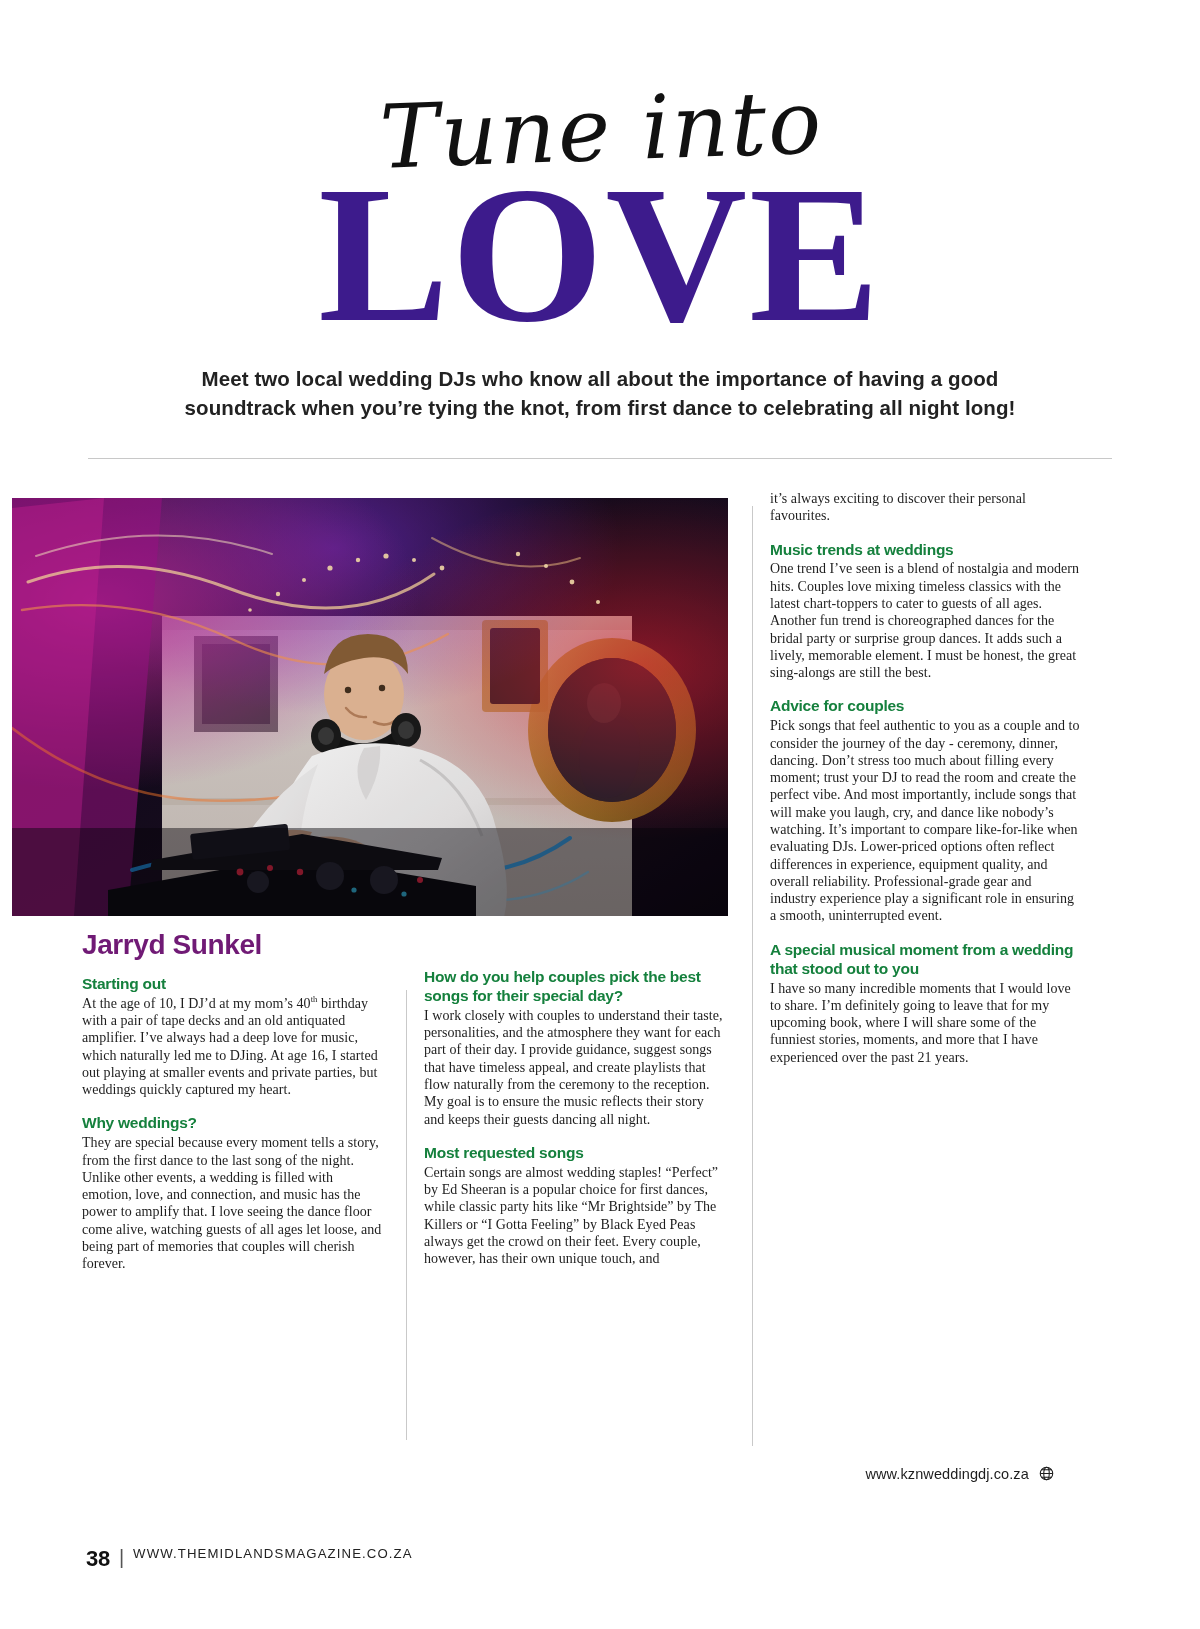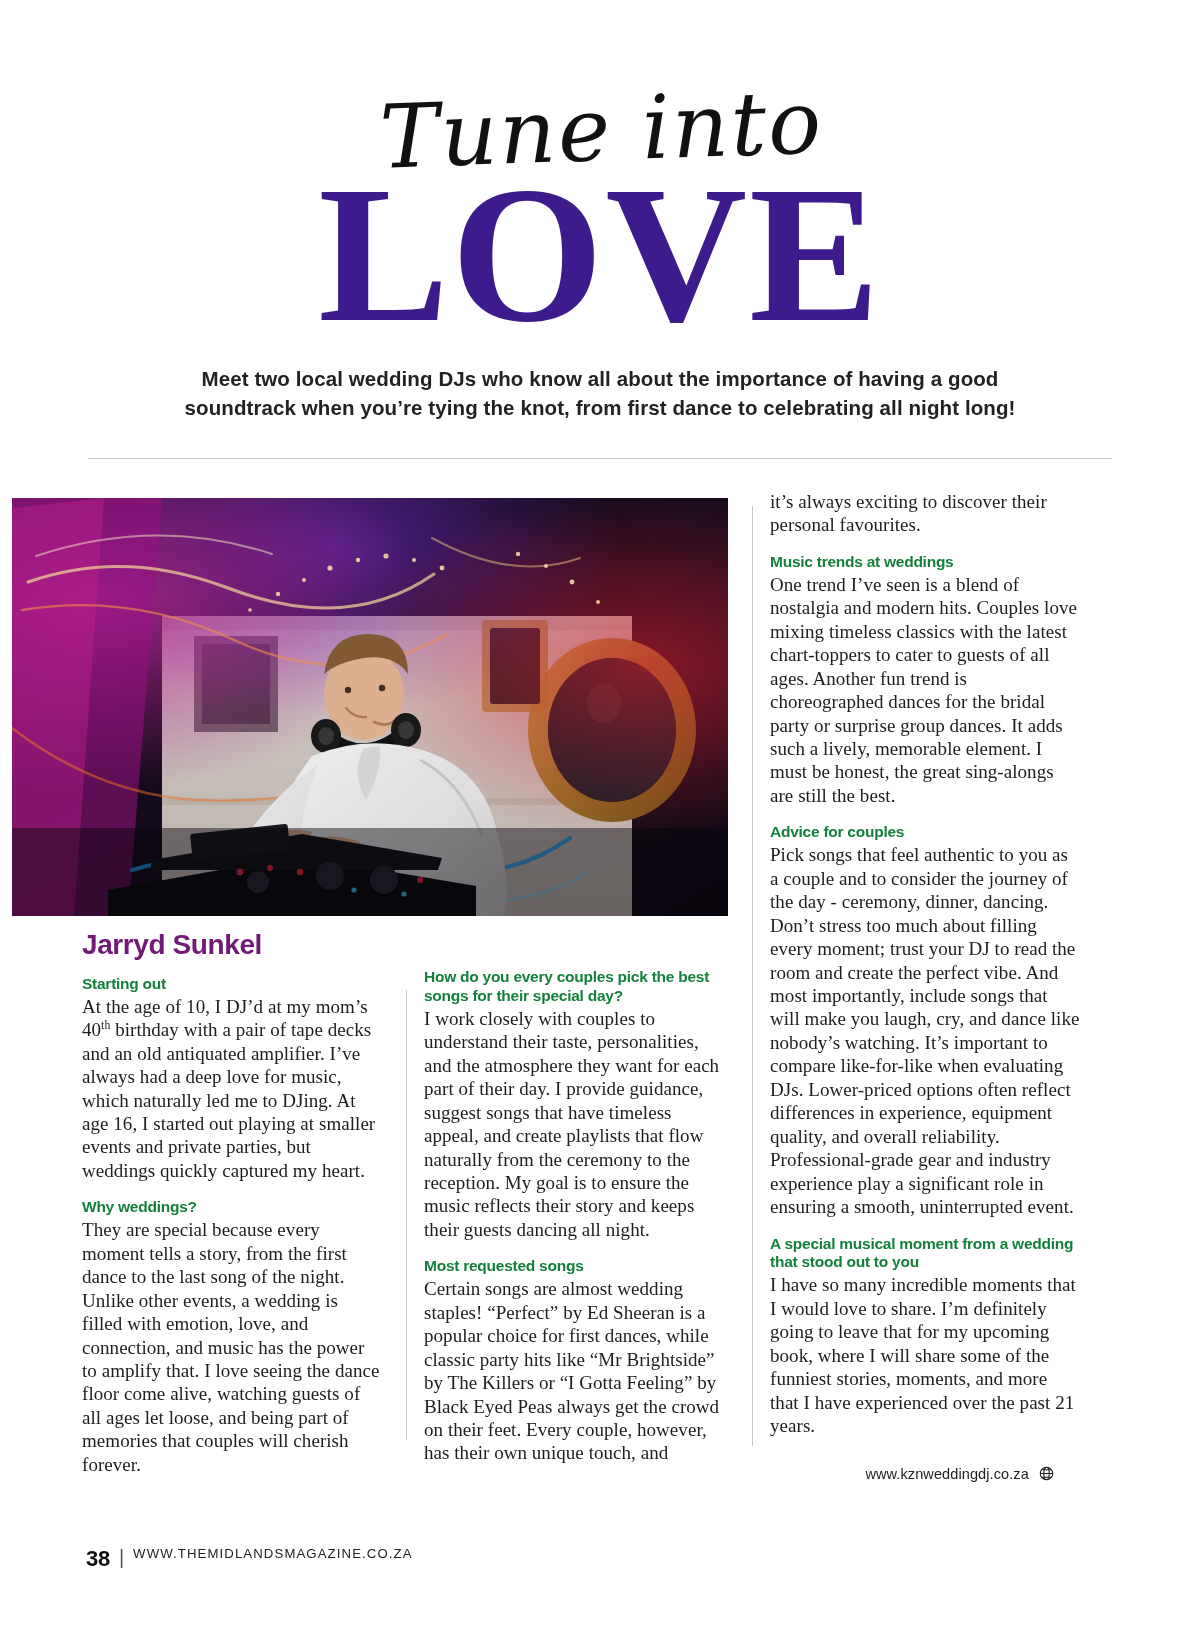--- a/index.html
+++ b/index.html
@@ -109,21 +109,21 @@
     font-family: "Liberation Sans", sans-serif;
     font-weight: 700;
     font-size: 15.5px;
     line-height: 1.22;
     color: #15803d;
     letter-spacing: -0.25px;
     margin: 0 0 1px 0;
   }
   .body-txt {
     font-family: "Liberation Serif", serif;
-    font-size: 19px;
+    font-size: 14px;
     line-height: 1.235;
     color: #1d1d1d;
     margin: 0 0 16px 0;
     letter-spacing: 0.05px;
   }
   .body-txt:last-child { margin-bottom: 0; }
   .blk { margin-bottom: 16px; }
   .blk:last-child { margin-bottom: 0; }
   sup { font-size: 0.62em; vertical-align: super; line-height: 0; }
 
@@ -331,21 +331,21 @@
     </div>
 
     <div class="blk">
       <h3 class="sub">Why weddings?</h3>
       <p class="body-txt">They are special because every moment tells a story, from the first dance to the last song of the night. Unlike other events, a wedding is filled with emotion, love, and connection, and music has the power to amplify that. I love seeing the dance floor come alive, watching guests of all ages let loose, and being part of memories that couples will cherish forever.</p>
     </div>
   </div>
 
   <div class="col col-2">
     <div class="blk">
-      <h3 class="sub">How do you every couples pick the best songs for their special day?</h3>
+      <h3 class="sub">How do you help couples pick the best songs for their special day?</h3>
       <p class="body-txt">I work closely with couples to understand their taste, personalities, and the atmosphere they want for each part of their day. I provide guidance, suggest songs that have timeless appeal, and create playlists that flow naturally from the ceremony to the reception. My goal is to ensure the music reflects their story and keeps their guests dancing all night.</p>
     </div>
 
     <div class="blk">
       <h3 class="sub">Most requested songs</h3>
       <p class="body-txt">Certain songs are almost wedding staples! “Perfect” by Ed Sheeran is a popular choice for first dances, while classic party hits like “Mr Brightside” by The Killers or “I Gotta Feeling” by Black Eyed Peas always get the crowd on their feet. Every couple, however, has their own unique touch, and</p>
     </div>
   </div>
 
   <div class="col col-3">

